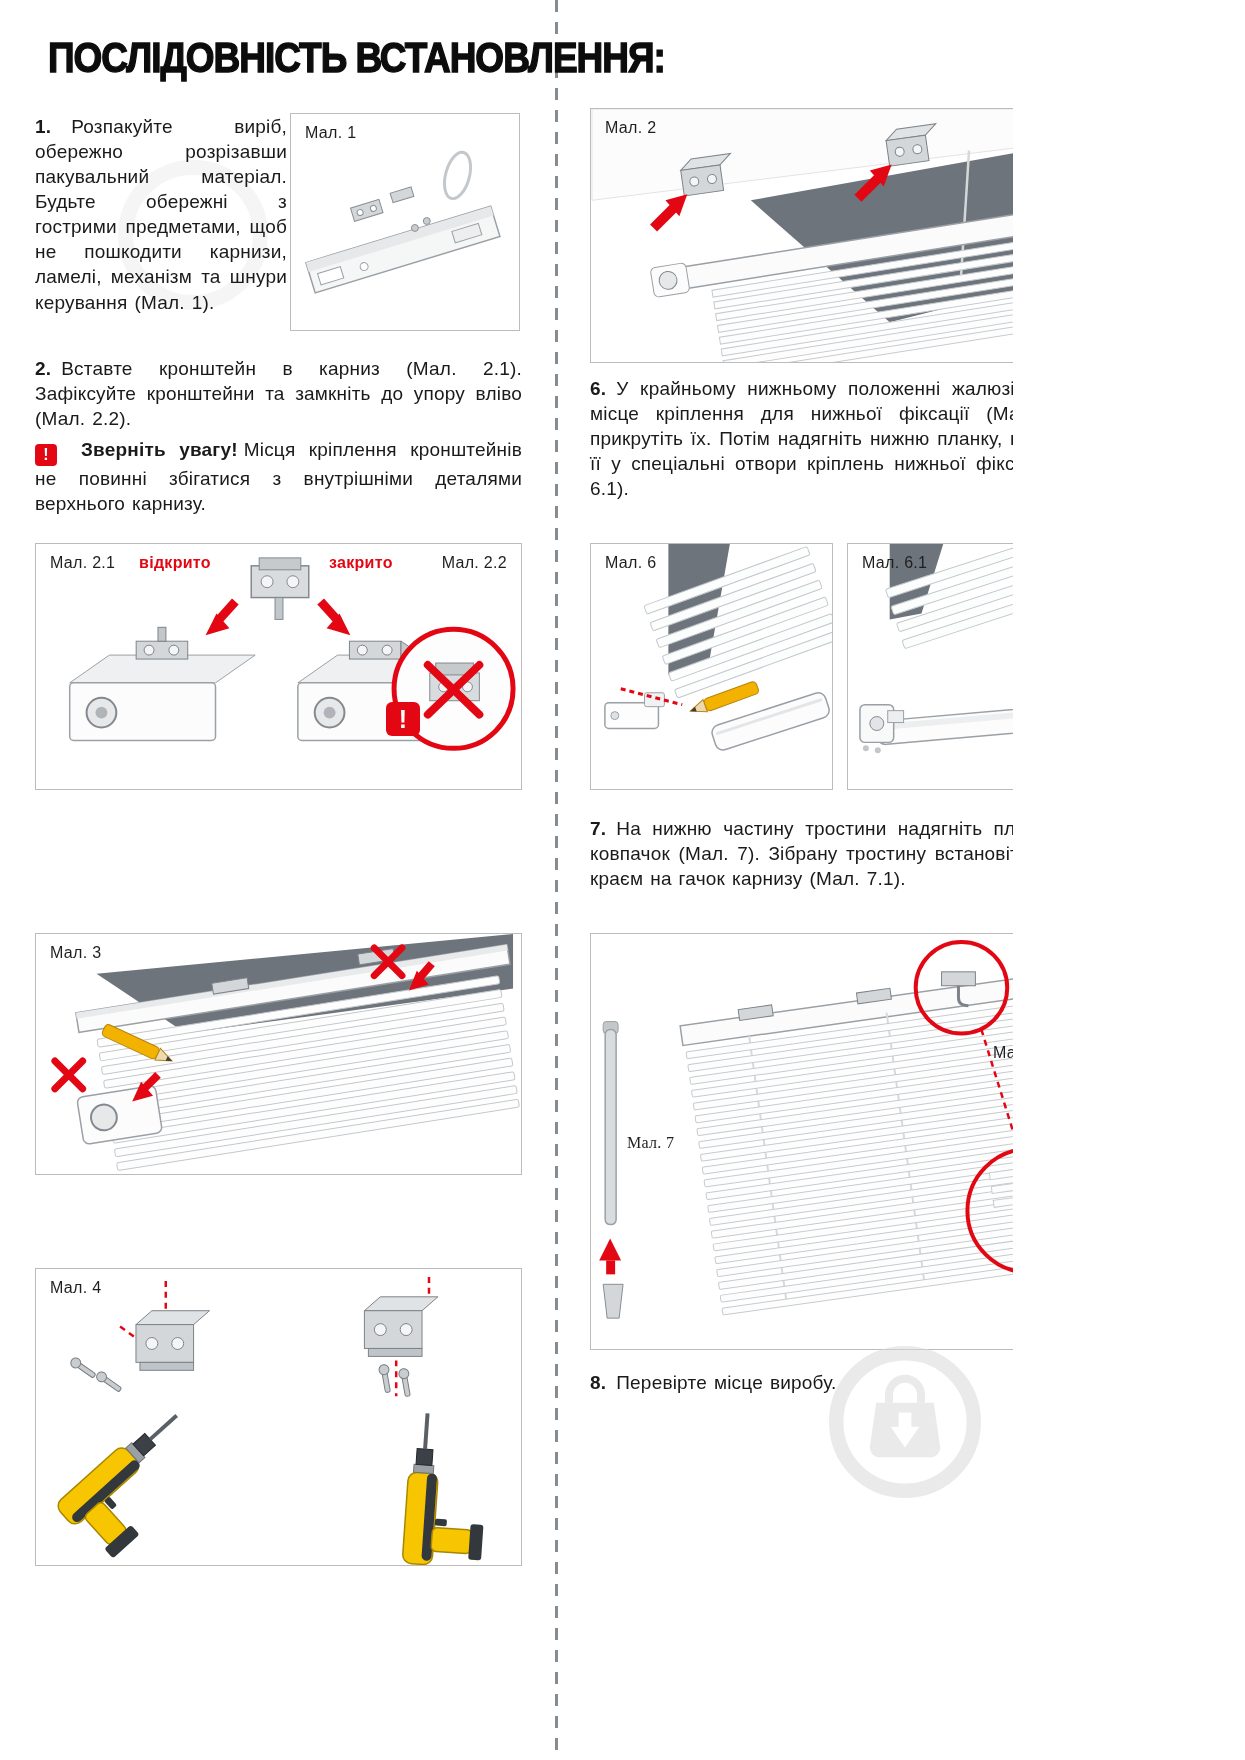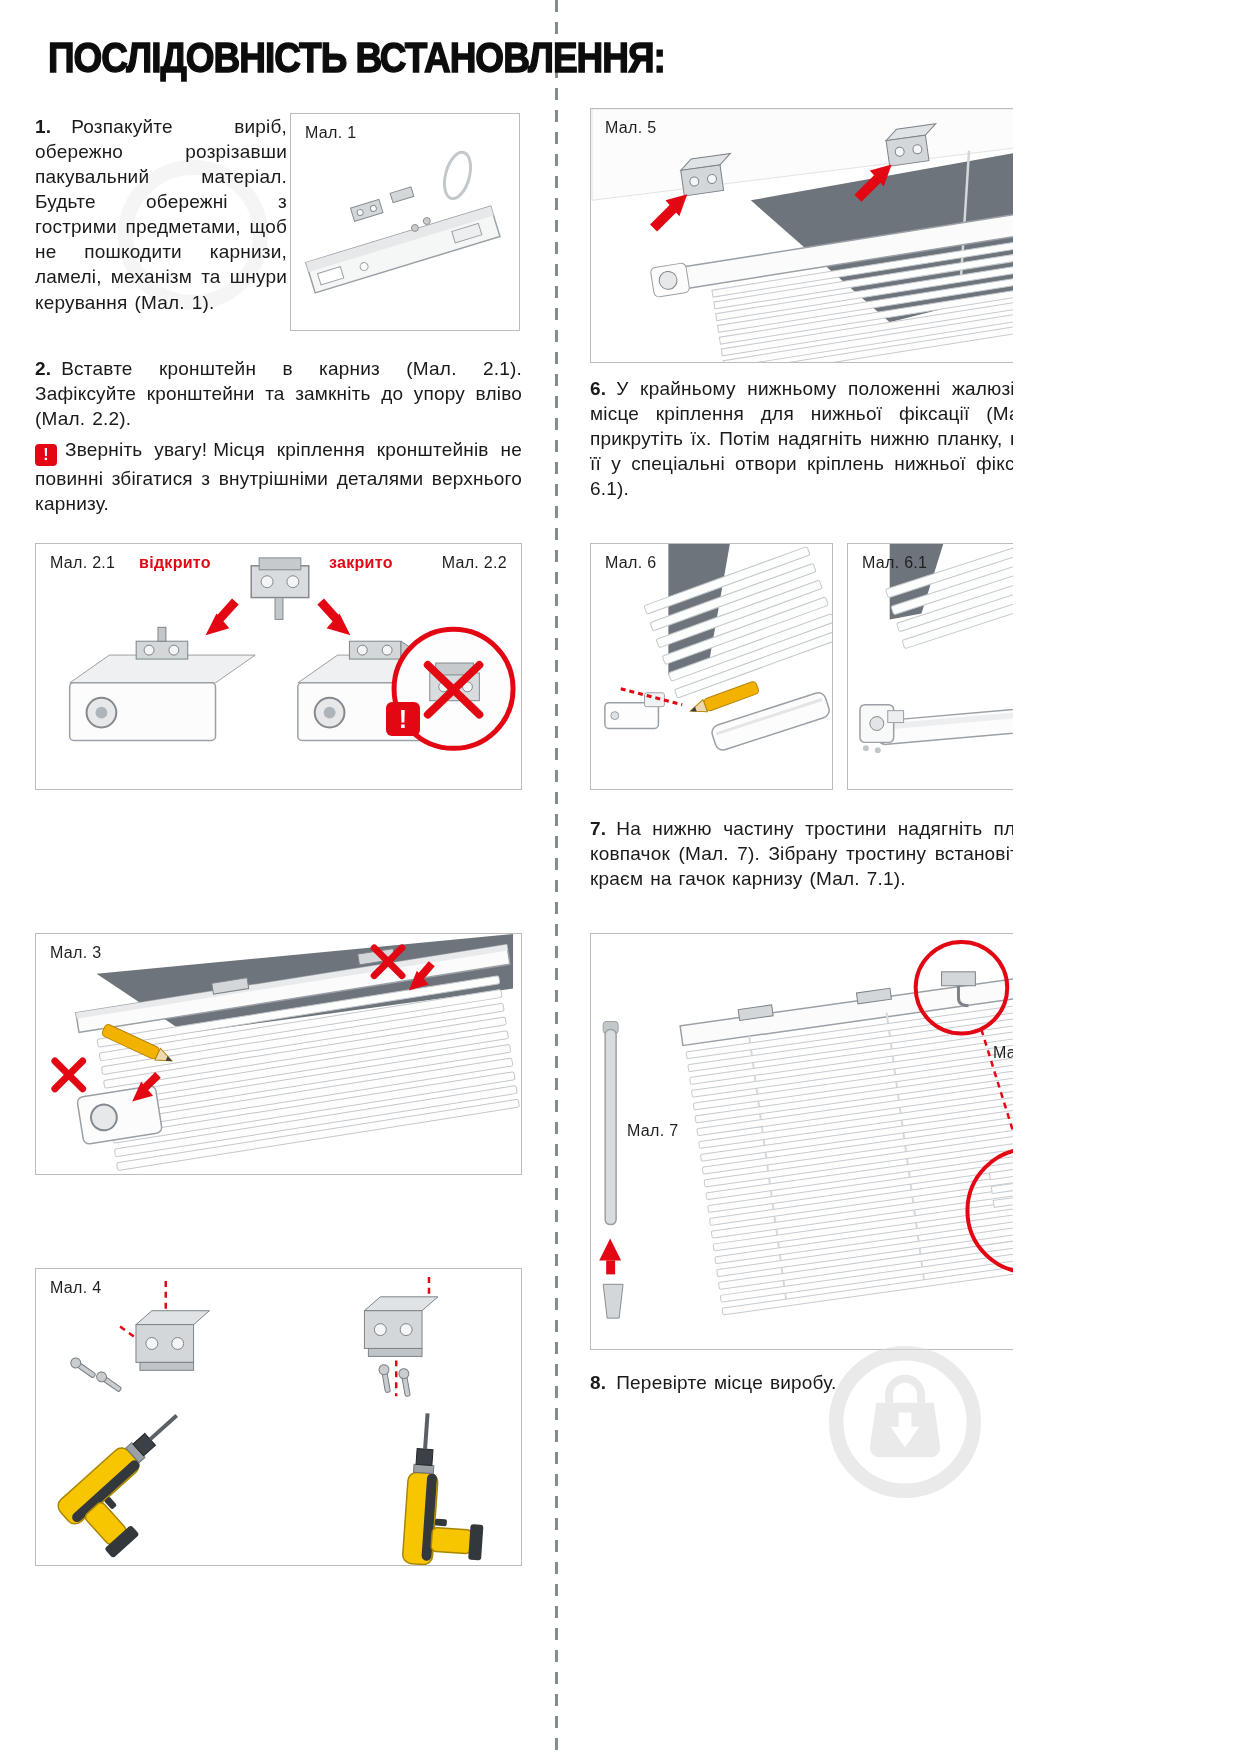--- a/index.html
+++ b/index.html
@@ -33,42 +33,42 @@
   #step5 { left:590px; top:44px;  width:500px; }
   #step6 { left:590px; top:376px; width:517px; }
   #step7 { left:590px; top:816px; width:517px; }
   #step8 { left:590px; top:1370px; width:517px; }
   .warning { margin-top:6px; }
   .warn-badge {
     display:inline-flex; width:22px; height:22px; background:#e30613; color:#fff;
     border-radius:4px; align-items:center; justify-content:center; font-weight:bold;
     font-size:16px; margin-right:8px; vertical-align:-4px;
   }
-  .warn-lead { font-weight:normal; margin-right:6px; }
+  .warn-lead { font-weight:bold; margin-right:6px;margin-left:16px; }
   
   .fig { position:absolute; border:1.5px solid #bcbcbc; background:#fff; }
   .fig-svg { position:absolute; left:0; top:0; width:100%; height:100%; }
   .fig-label {
     position:absolute; top:10px; left:14px; font-size:16px; color:#1f1f1f;
     letter-spacing:.3px; z-index:3; background:transparent;
   }
   .fig-label.red { color:#e30613; font-weight:bold; }
   #fig1   { left:290px; top:113px;  width:230px; height:218px; }
   #fig2   { left:35px;  top:543px;  width:487px; height:247px; }
   #fig3   { left:35px;  top:933px;  width:487px; height:242px; }
   #fig4   { left:35px;  top:1268px; width:487px; height:298px; }
   #fig5   { left:590px; top:108px;  width:517px; height:255px; }
   #fig6   { left:590px; top:543px;  width:243px; height:247px; }
   #fig6_1 { left:847px; top:543px;  width:260px; height:247px; }
   #fig7   { left:590px; top:933px;  width:517px; height:417px; }
   
   .lbl-open   { left:103px; }
   .lbl-closed { left:293px; }
   .lbl-right  { left:auto; right:14px; }
-  .lbl-fig7      { left:36px; top:188px; }
+  .lbl-fig7      { left:36px; top:200px;font-family:Liberation Serif, serif; }
   .lbl-fig7-sub  { left:402px; top:110px; }
   .alert-badge {
     position:absolute; left:350px; top:158px; width:34px; height:34px;
     background:#e30613; color:#fff; border-radius:6px; display:flex;
     align-items:center; justify-content:center; font-weight:bold; font-size:25px; z-index:4;
   }
   
   .ghost-ring {
     position:absolute; left:118px; top:160px; width:150px; height:150px;
     border:15px solid #f3f3f3; border-radius:50%; opacity:.8;
@@ -290,21 +290,21 @@
         <use href="#screw4" transform="translate(352,100) rotate(80)"></use>
         <use href="#screw4" transform="translate(372,104) rotate(80)"></use>
       </g>
       <use href="#drill4" transform="translate(18,238) rotate(-42)"></use>
       <use href="#drill4" transform="translate(368,296) rotate(-86)"></use>
     </svg>
   </div>
 
 
   <div class="fig" id="fig5">
-    <span class="fig-label">Мал. 5</span>
+    <span class="fig-label">Мал. 2</span>
     <svg class="fig-svg" viewBox="0 0 517 255">
       <defs>
           <rect id="slat5" x="120" y="0" width="400" height="7" fill="#fdfdfd" stroke="#c6cbcf"></rect>
         </defs>
       <polygon points="0,0 517,0 517,28 0,92" fill="#fcfcfd" stroke="#e3e3e3"></polygon>
       <polygon points="160,92 517,28 517,160 300,215" fill="#6e747b"></polygon>
       <g transform="translate(88,52) rotate(-8)">
         <polygon points="0,10 12,0 52,0 40,10" fill="#e0e3e5" stroke="#7d8388"></polygon>
         <rect x="0" y="10" width="40" height="26" fill="#d3d7da" stroke="#7d8388"></rect>
         <circle cx="12" cy="23" r="4.5" fill="#f4f5f6" stroke="#7d8388"></circle>

